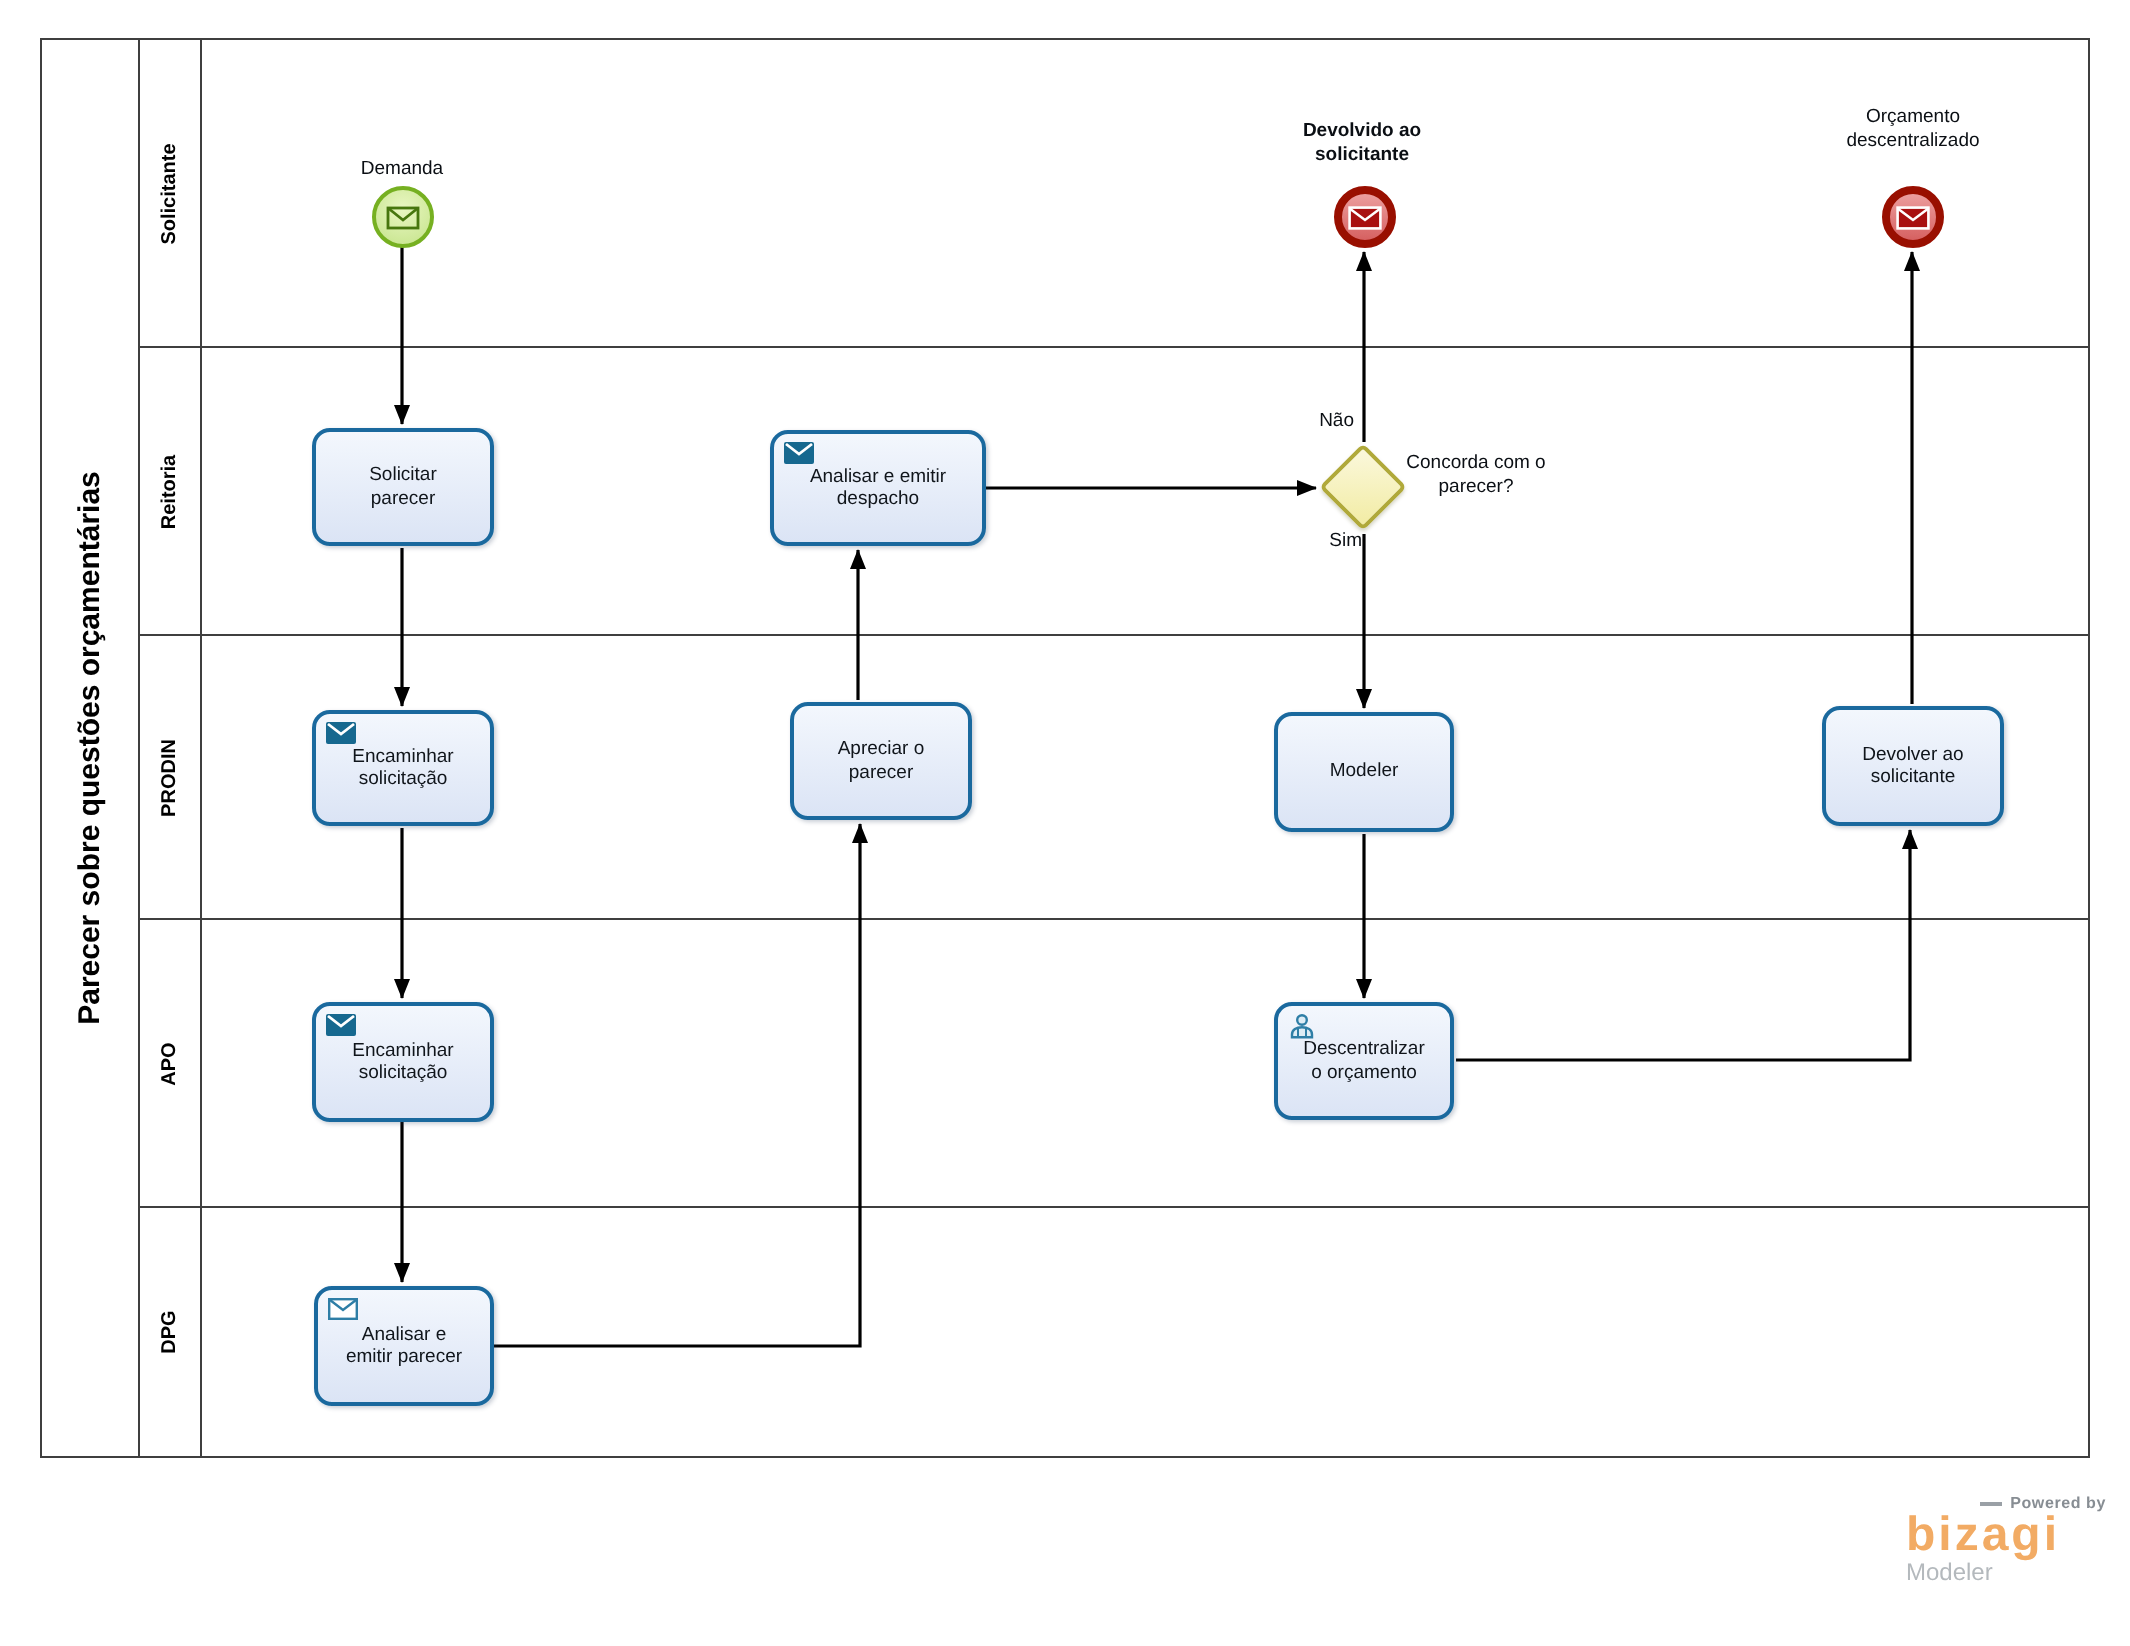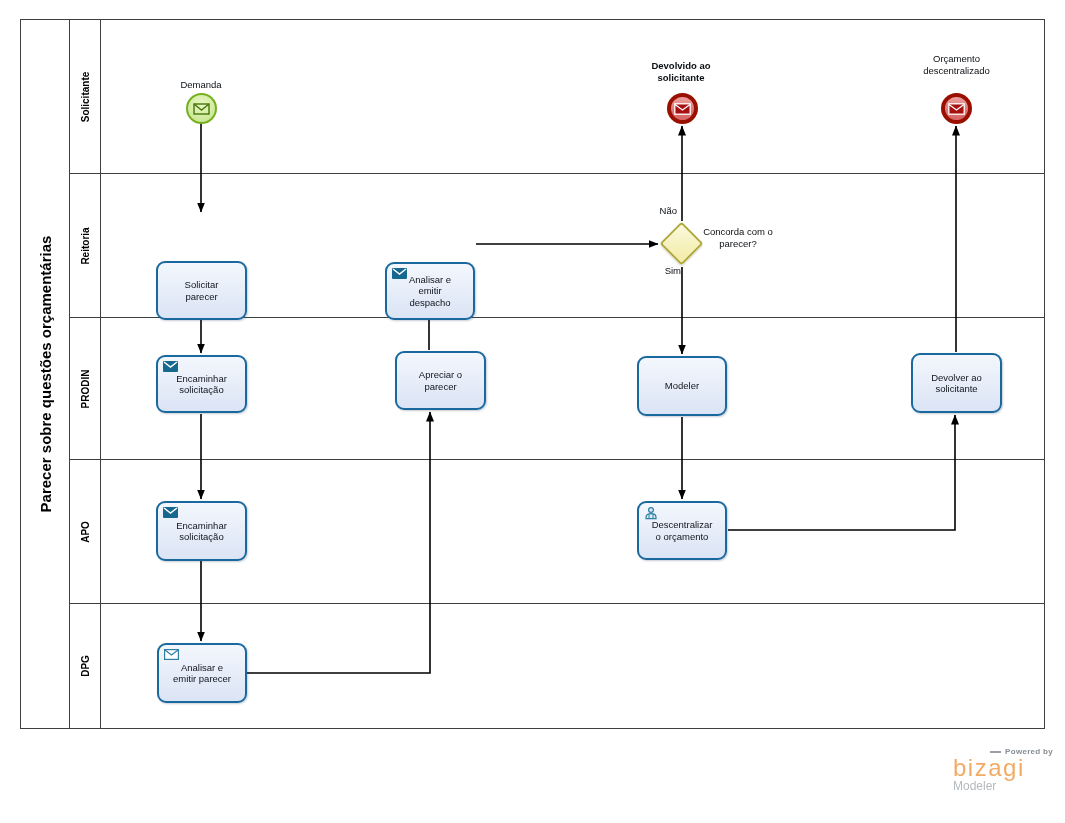--- a/index.html
+++ b/index.html
@@ -28,21 +28,21 @@
   .lane.divide{border-top:1px solid var(--lane-border);}
   .lane-label-strip{position:absolute;left:0;top:0;width:31px;height:100%;
     border-right:1px solid var(--lane-border);box-sizing:border-box;}
   .lane-label{font-weight:bold;font-size:10px;color:#000;}
   
   .task{position:absolute;border:2px solid var(--task-border);border-radius:9px;
     background:linear-gradient(180deg,var(--task-fill-top) 0%,var(--task-fill-bottom) 100%);
     display:flex;align-items:center;justify-content:center;text-align:center;
     font-size:9.5px;line-height:11.5px;color:#10151b;padding:3px 6px;
     box-sizing:border-box;box-shadow:1px 1px 2px rgba(40,60,90,.25);}
-  .task.pad14{padding:3px 14px;margin-top:47px;}
+  .task.pad14{padding:3px 14px;}
   .task.pad12{padding:3px 12px;}
   .task.pad10{padding:3px 10px;}
   .task-icon{position:absolute;top:4px;left:5px;}
   .person-icon{position:absolute;top:3px;left:5px;}
   .event{position:absolute;width:31px;height:31px;border-radius:50%;
     box-sizing:border-box;display:flex;align-items:center;justify-content:center;}
   .event.start{border:2.5px solid var(--start-border);
     background:radial-gradient(circle at 50% 35%,#e9f6c2 0%,#cde897 75%);}
   .event.end{border:4px solid var(--end-border);
     background:linear-gradient(180deg,#ec9e9e 0%,#d66161 100%);}
@@ -53,21 +53,21 @@
   .dlabel{position:absolute;font-size:9.5px;line-height:11.5px;color:#0b0f14;text-align:center;}
   .dlabel.right{text-align:right;}
   
   .connectors{position:absolute;left:0;top:0;pointer-events:none;}
   .connectors polyline{fill:none;stroke:var(--line);stroke-width:1.6px;}
   
   .logo{position:absolute;left:953px;top:747px;width:100px;}
   .powered-row{display:flex;align-items:center;justify-content:flex-end;gap:4px;}
   .powered-line{width:11px;height:2px;background:#9aa0a6;}
   .powered-by{font-size:8px;font-weight:bold;color:#878d93;letter-spacing:.3px;}
-  .brand{font-size:24px;font-weight:normal;color:var(--brand-orange);
+  .brand{font-size:24px;font-weight:bold;color:var(--brand-orange);
     letter-spacing:1.5px;line-height:23px;}
   .modeler{font-size:12px;color:#b4b9bd;margin-top:0;}
 </style>
 </head>
 <body>
 
 <div class="canvas">
 
   <div class="pool">
     <div class="pool-title-strip">
@@ -141,21 +141,21 @@
       <rect x="0.8" y="0.8" width="15.4" height="10.4" fill="#a81010" stroke="#ffffff" stroke-width="1.3"></rect>
       <path d="M1,1.4 L8.5,7 L16,1.4" fill="none" stroke="#ffffff" stroke-width="1.3"></path>
     </svg>
   </div>
   <div class="dlabel" style="left:914px;top:53px;width:85px;">Orçamento descentralizado</div>
 
   <div class="task pad14" style="left:156px;top:214px;width:91px;height:59px;">
     <span>Solicitar parecer</span>
   </div>
 
-  <div class="task pad14" style="left:385px;top:215px;width:90px;height:58px;">
+  <div class="task pad14" style="left:385px;top:215px;width:108px;height:58px;">
     <svg class="task-icon" width="15" height="11" viewBox="0 0 15 11">
       <rect width="15" height="11" rx="1" fill="#16688f"></rect>
       <path d="M1,1 L7.5,6 L14,1" fill="none" stroke="#ffffff" stroke-width="1.4"></path>
     </svg>
     <span>Analisar e emitir despacho</span>
   </div>
 
   <div class="task" style="left:156px;top:355px;width:91px;height:58px;">
     <svg class="task-icon" width="15" height="11" viewBox="0 0 15 11">
       <rect width="15" height="11" rx="1" fill="#16688f"></rect>

